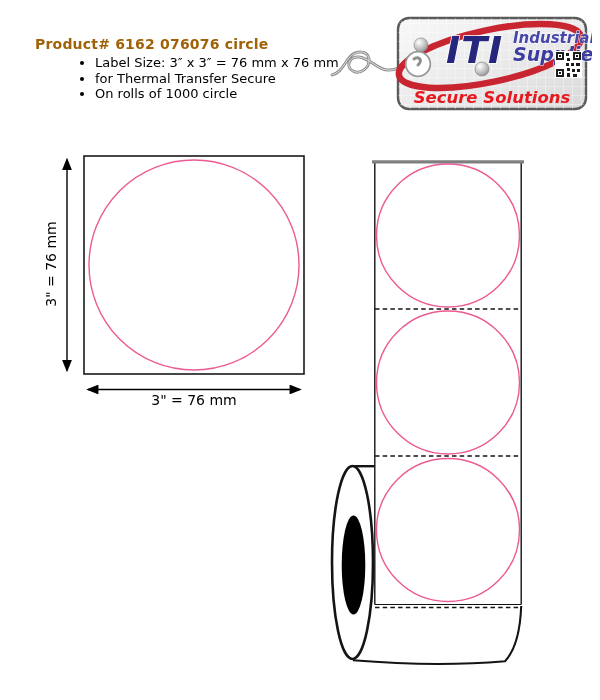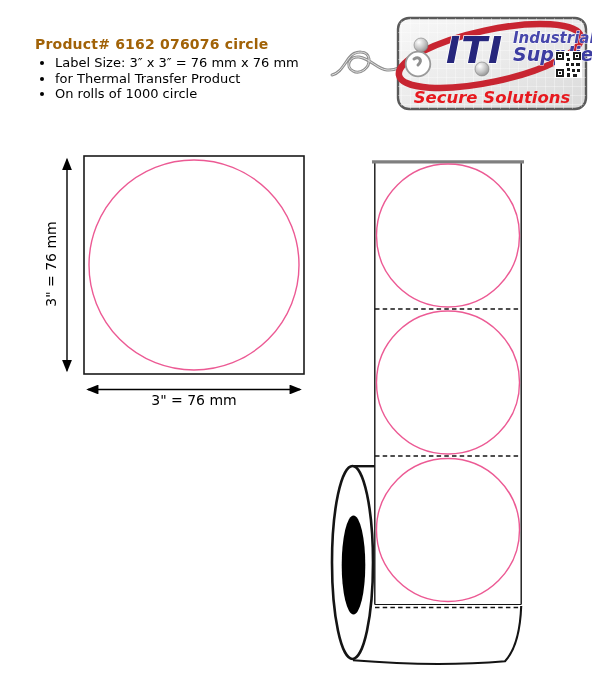--- a/index.html
+++ b/index.html
@@ -7,35 +7,35 @@
     width:600px;height:700px;position:relative;background:#ffffff;
     font-family:"DejaVu Sans","Liberation Sans",sans-serif;overflow:hidden;
   }
   .header{position:absolute;left:35px;top:28px;width:330px;}
   .title{
     font-size:14px;font-weight:bold;color:#a16207;margin:8px 0 3px 0;
     letter-spacing:0.2px;white-space:nowrap;
   }
   .bullets{margin:2px 0 0 0;padding:0 0 0 20px;list-style:disc;}
   .bullets li{
-    font-size:13px;line-height:15.5px;color:#000;white-space:nowrap;
+    font-size:13px;line-height:15.5px;color:#000;white-space:nowrap;margin-left:40px;
   }
   svg{position:absolute;left:0;top:0;}
   #diagram-svg{left:0;top:0;}
   #logo-svg{left:330px;top:6px;}
   text{font-family:"DejaVu Sans","Liberation Sans",sans-serif;}
 </style>
 </head>
 <body>
 
 <div class="header">
   <h1 class="title">Product# 6162 076076 circle</h1>
   <ul class="bullets">
     <li>Label Size: 3″ x 3″ = 76 mm x 76 mm</li>
-    <li>for Thermal Transfer Product</li>
+    <li>for Thermal Transfer Secure</li>
     <li>On rolls of 1000 circle</li>
   </ul>
 </div>
 
 <svg id="diagram-svg" width="600" height="700" viewBox="0 0 600 700">
   <defs>
     <marker id="arrow" viewBox="0 0 10 8" markerWidth="9" markerHeight="7" refX="8.5" refY="4" orient="auto-start-reverse">
       <path d="M0,0 L10,4 L0,8 z" fill="#000"></path>
     </marker>
   </defs>

